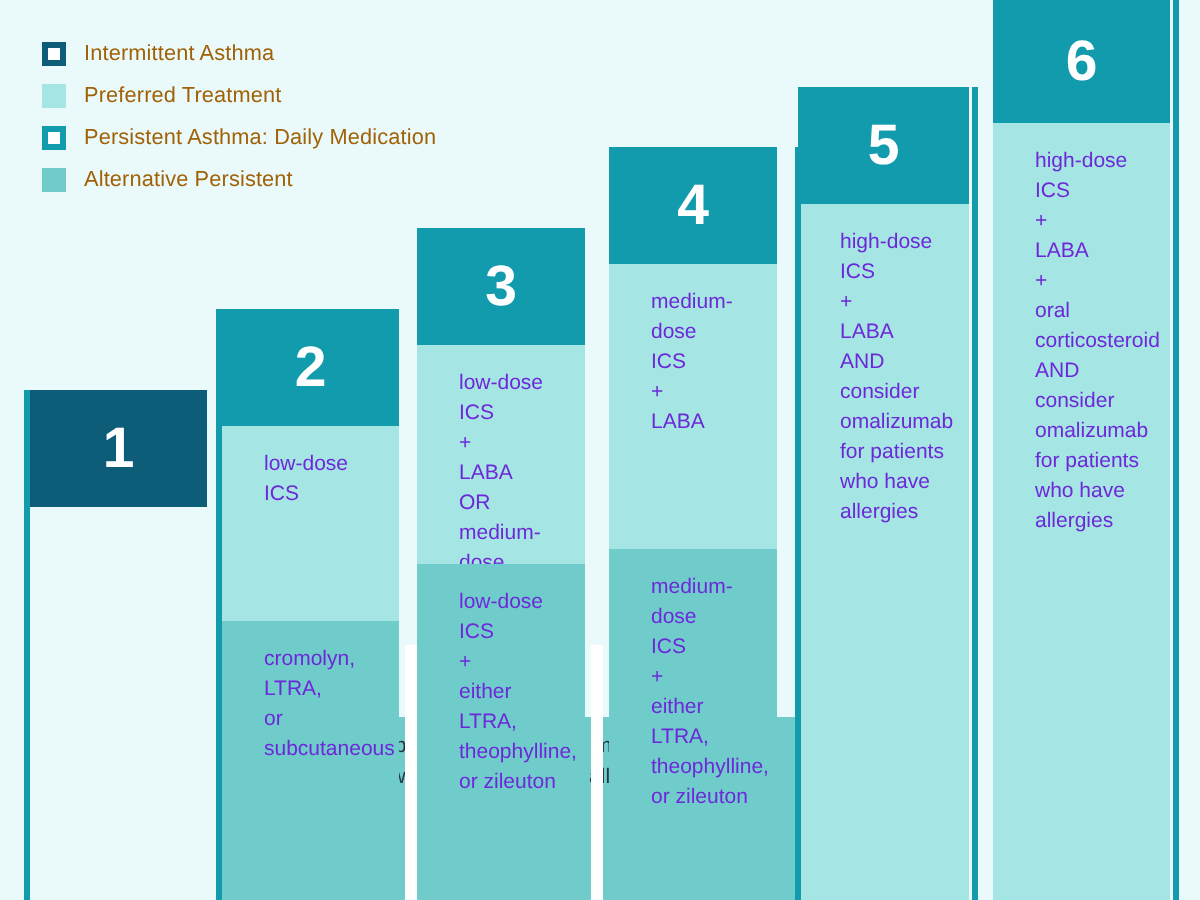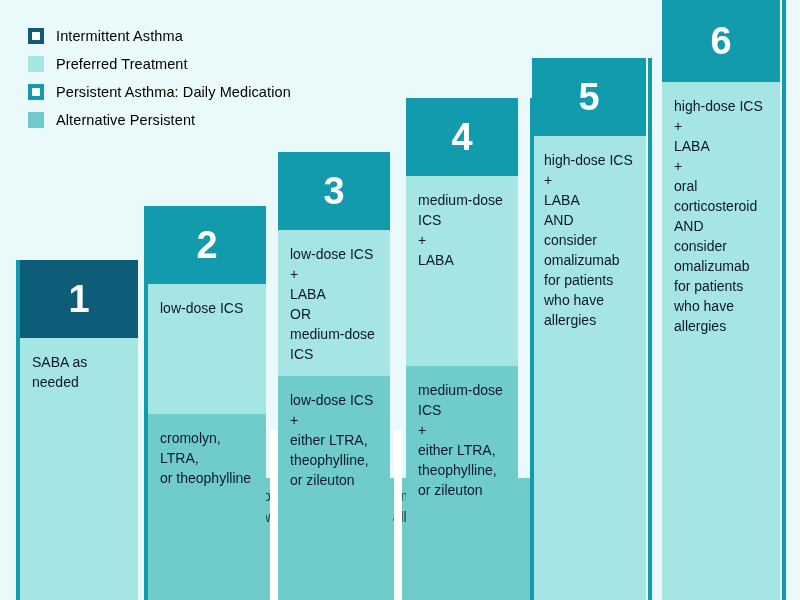--- a/index.html
+++ b/index.html
@@ -36,21 +36,21 @@
     border: 4px solid #0d5c78;
   }
   .sw-outline-teal {
     background: #ffffff;
     border: 4px solid #129aad;
   }
   .sw-solid-light { background: #a5e5e3; }
   .sw-solid-med   { background: #6fcccb; }
   .legend-label {
     font-size: 14.5px;
-    color: #000000;
+    color: #a16207;
     letter-spacing: .1px;
     white-space: nowrap;
   }
 
   
   #chart {
     position: absolute;
     left: 0;
     top: 0;
     width: 800px;
@@ -78,24 +78,24 @@
   .hdr-teal { background: #129aad; }
 
   .step-body {
     flex: 1 1 auto;
     display: flex;
     flex-direction: column;
     position: relative;
   }
 
   .seg {
-    padding: 14px 11px 10px 12px;
+    padding: 14px 11px 10px 28px;
     font-size: 14px;
     line-height: 20px;
-    color: #0f172a;
+    color: #6d28d9;
     white-space: pre-line;
     overflow: hidden;
   }
   .seg-preferred   { background: #a5e5e3; }
   .seg-alternative { background: #6fcccb; }
 
   
   .slot {
     position: absolute;
     bottom: 0;
@@ -154,33 +154,29 @@
 
 <div id="chart">
 
   <div id="footer-band" style="left:148px; width:382px; bottom:0; height:122px;">
     <div id="footer-note">Consider subcutaneous allergen immunotherapy
 for patients who have persistent, allergic asthma.</div>
   </div>
 
   <div class="step-col" style="left:20px; width:118px; height:340px; z-index:3;">
     <div class="step-header hdr-dark" style="height:78px;">1</div>
-    <div class="step-body">
-      <div class="seg seg-preferred" style="flex:1 1 auto;">SABA as
-needed</div>
-    </div>
   </div>
 
   <div class="step-col" style="left:148px; width:118px; height:394px; z-index:3;">
     <div class="step-header hdr-teal" style="height:78px;">2</div>
     <div class="step-body">
       <div class="seg seg-preferred" style="flex:0 0 130px;">low-dose ICS</div>
       <div class="seg seg-alternative" style="flex:1 1 auto;">cromolyn,
 LTRA,
-or theophylline</div>
+or subcutaneous</div>
     </div>
   </div>
 
   <div class="step-col" style="left:278px; width:112px; height:448px; z-index:3;">
     <div class="step-header hdr-teal" style="height:78px;">3</div>
     <div class="step-body">
       <div class="seg seg-preferred" style="flex:0 0 146px;">low-dose ICS
 +
 LABA
 OR

